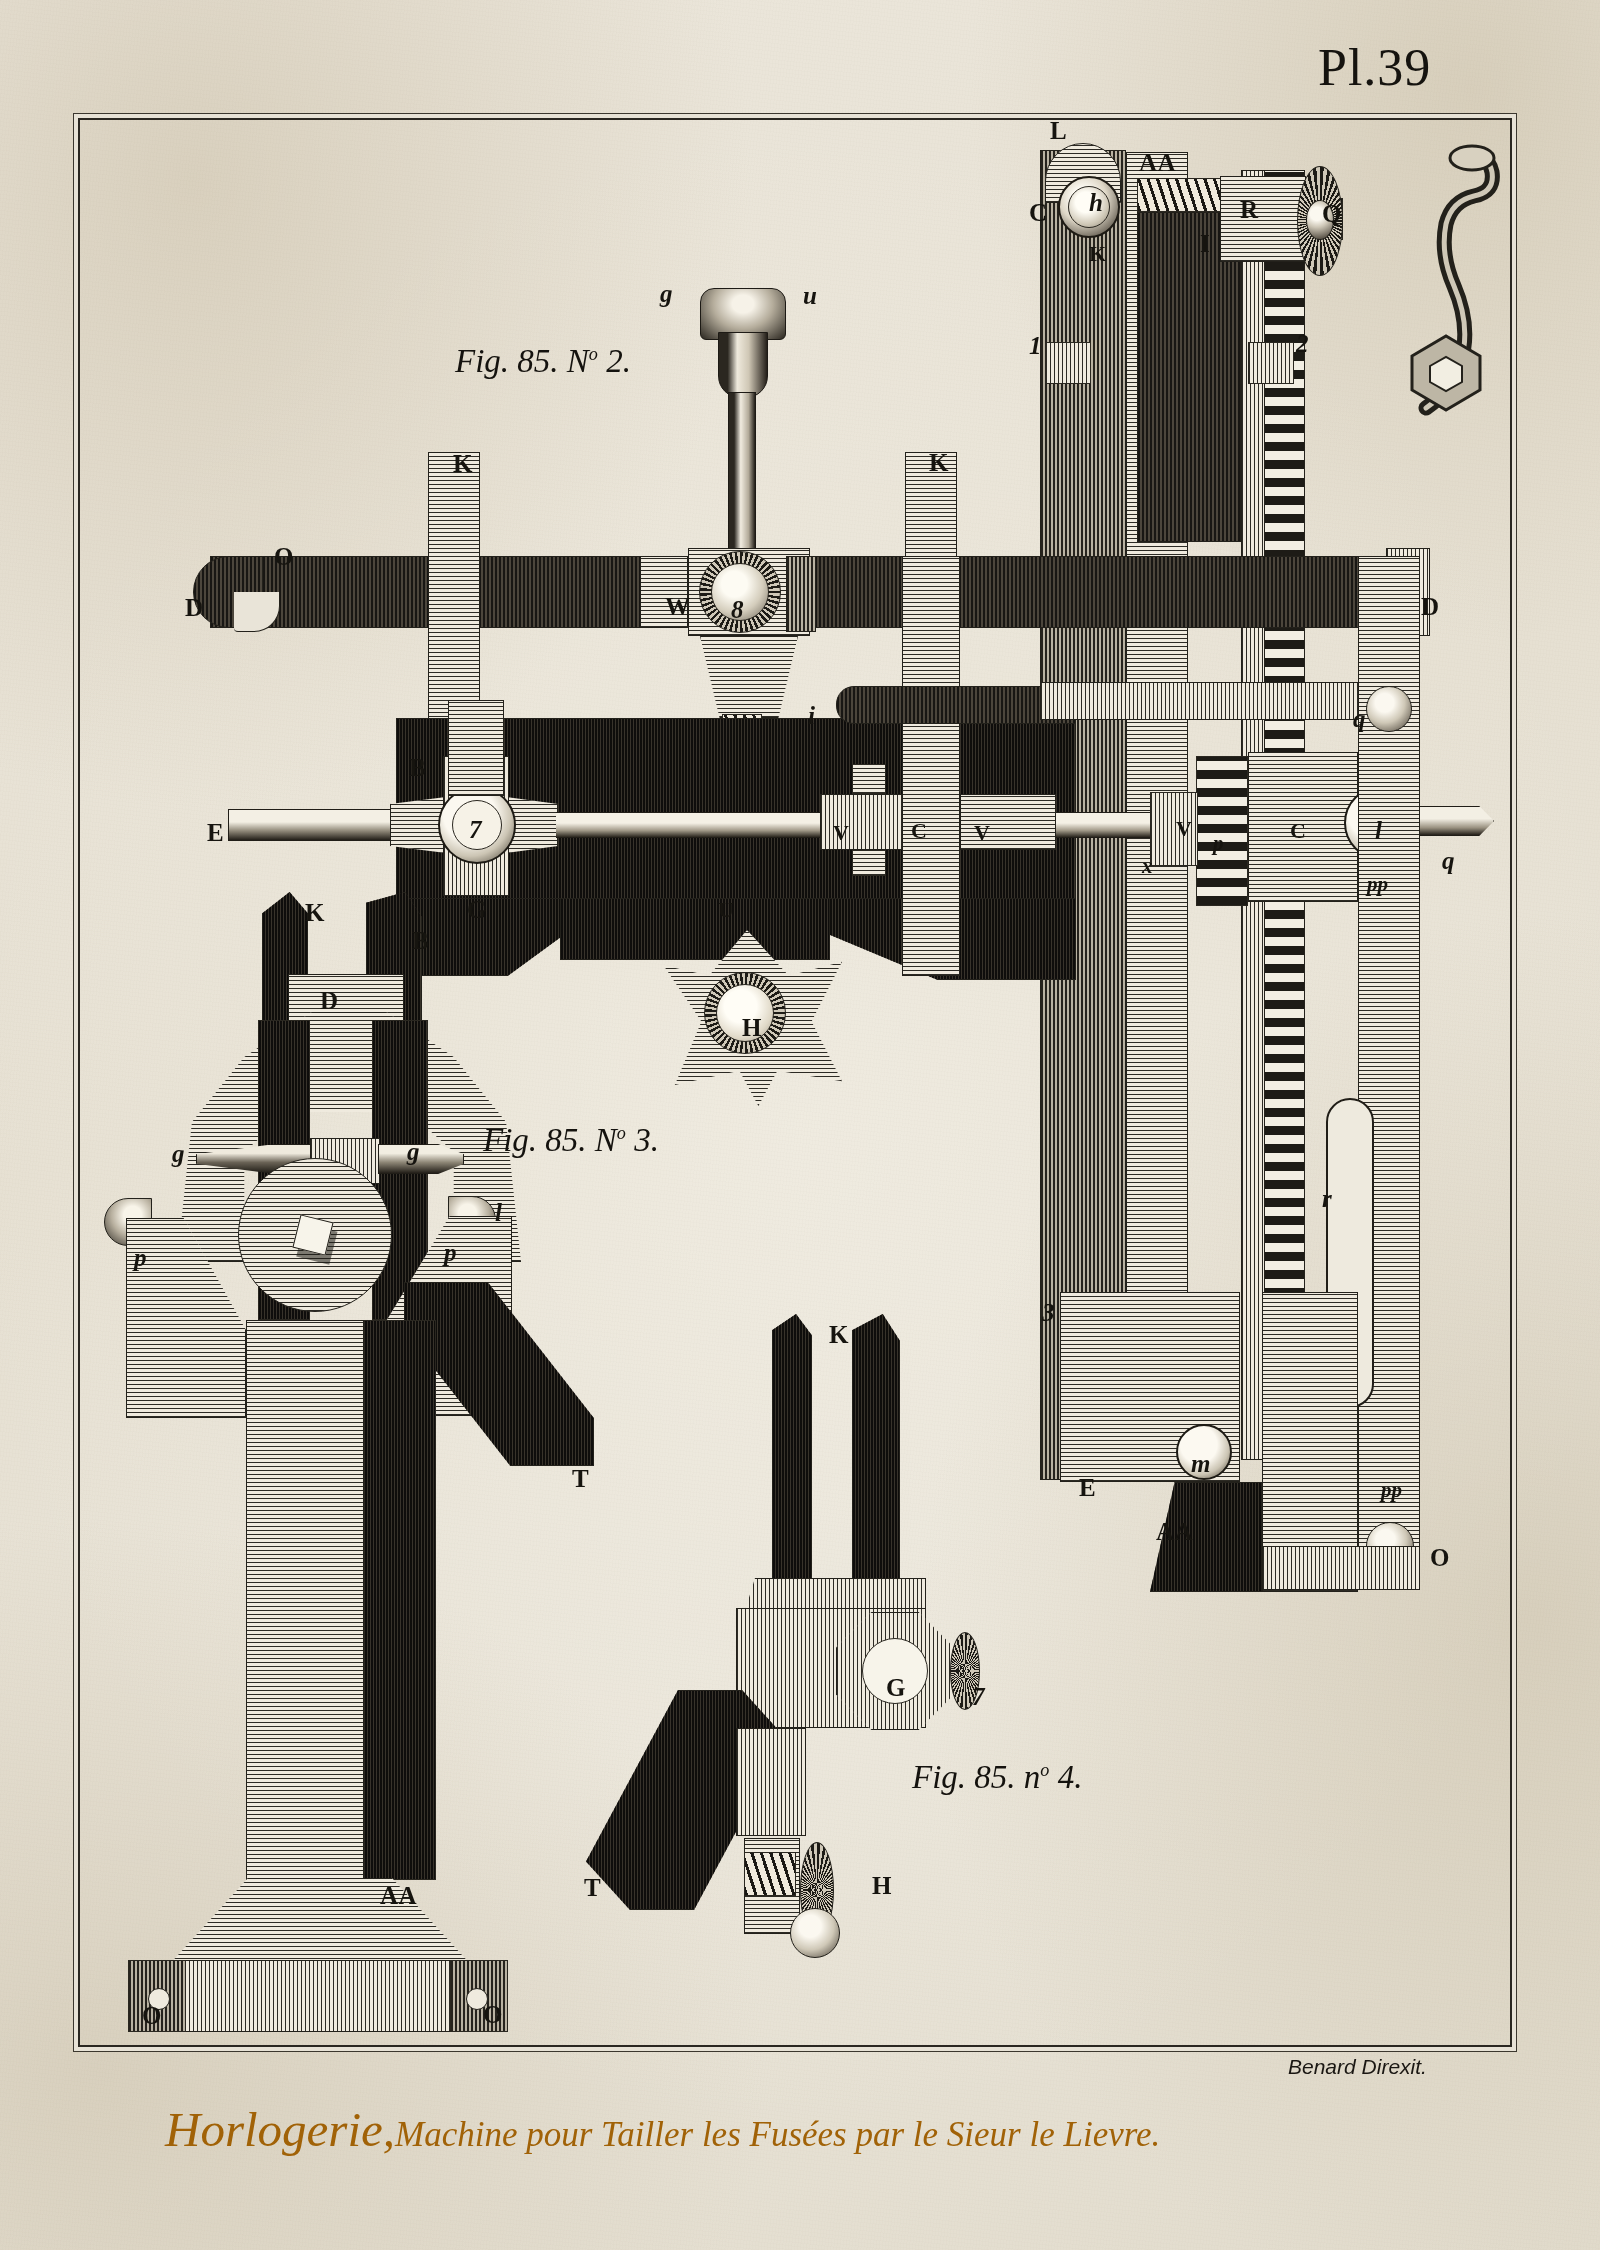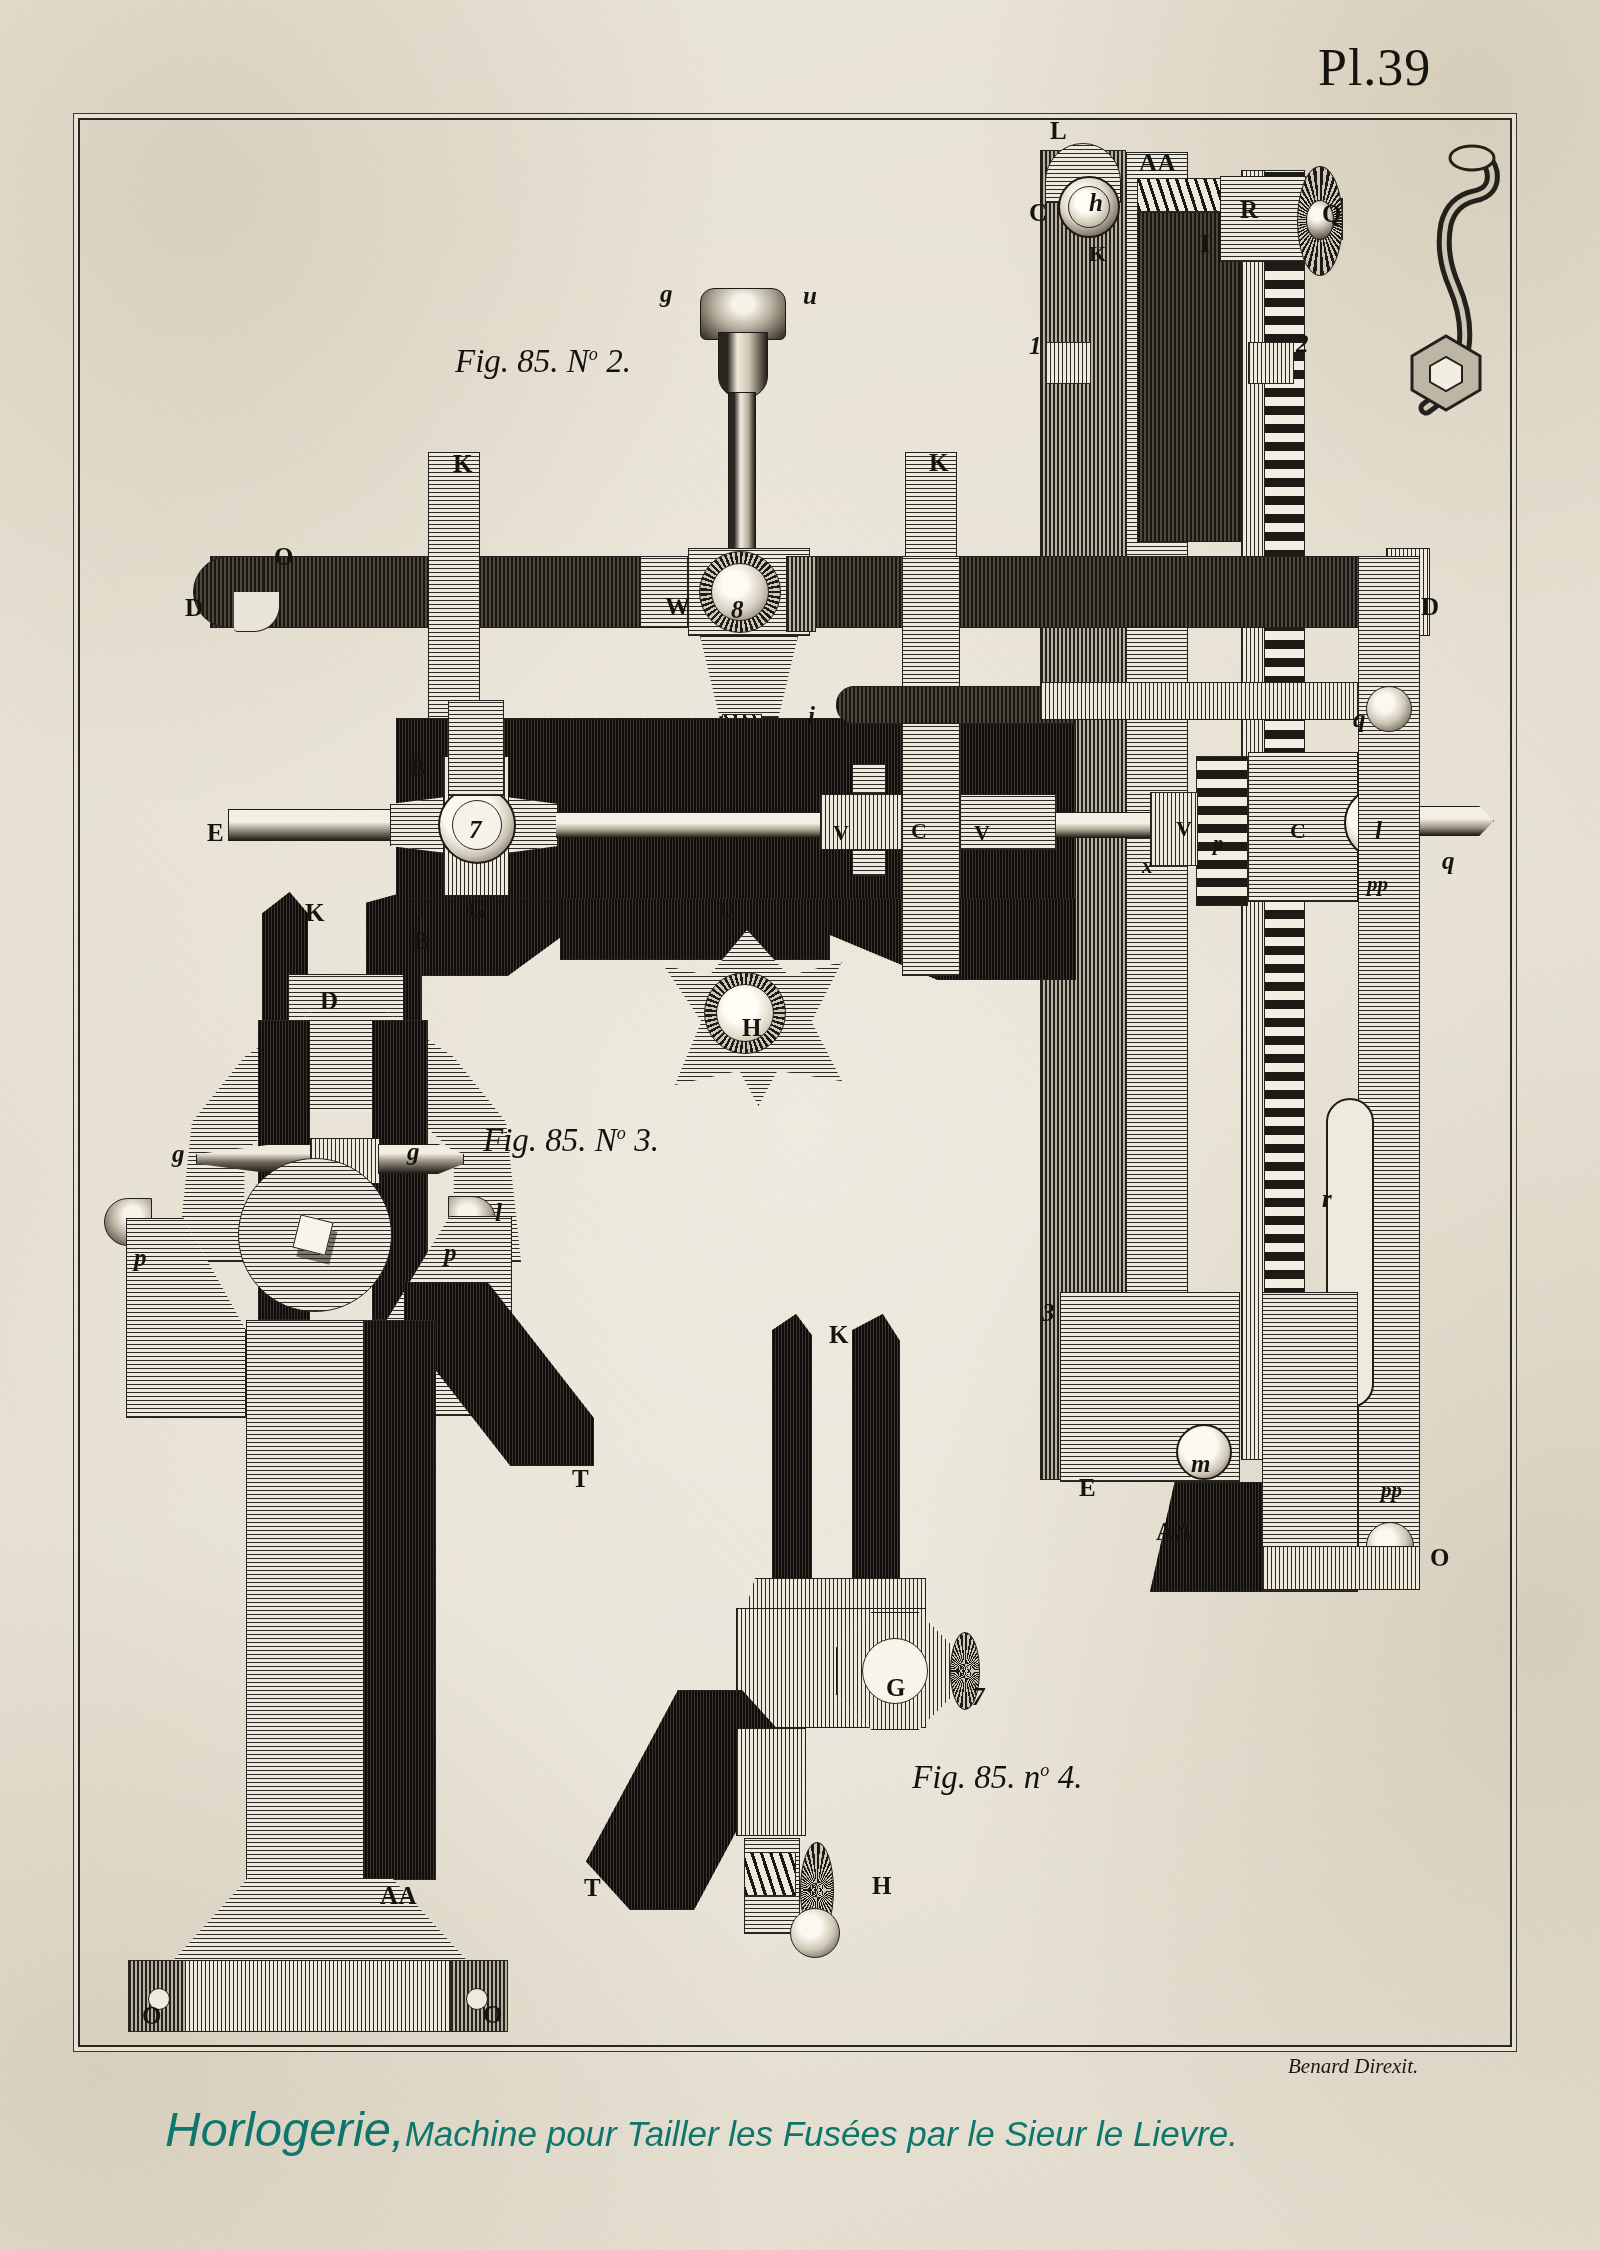--- a/index.html
+++ b/index.html
@@ -52,22 +52,22 @@
 
   
   .lbl{position:absolute;color:#16140f;line-height:1;white-space:nowrap;}
   .serif-cap{font-family:"Liberation Serif",serif;font-weight:700;font-size:25px;letter-spacing:.5px;}
   .serif-cap.sm{font-size:22px;}
   .ital{font-family:"Liberation Serif",serif;font-style:italic;font-size:25px;font-weight:600;}
   .ital.sm{font-size:21px;}
   .figlabel{font-family:"Liberation Serif",serif;font-style:italic;font-size:33px;color:#14120e;white-space:nowrap;}
   .figlabel sup{font-size:.55em;vertical-align:super;}
   #plate-no{font-family:"Liberation Serif",serif;font-size:52px;color:#15130f;letter-spacing:1px;}
-  #signature{font-family:Liberation Serif, serif;font-style:italic;font-size:21px;color:#1a1713;}
-  #caption{font-family:Liberation Sans, sans-serif;font-style:italic;color:#0f766e;white-space:nowrap;}
+  #signature{font-family:Liberation Sans, sans-serif;font-style:italic;font-size:21px;color:#1a1713;}
+  #caption{font-family:Liberation Serif, serif;font-style:italic;color:#a16207;white-space:nowrap;}
   #caption .big{font-size:49px;}
   #caption .small{font-size:35px;}
 
   .circ{border-radius:50%;}
   .knurl{
     background:
       repeating-conic-gradient(from 0deg,#1d1b16 0deg 4deg,#cfc8b8 4deg 8deg);
   }
   .bossA{
     background:radial-gradient(circle at 38% 34%,#fbf8f0 0 22%,#cdc6b6 45%,#6d665a 78%,#262219 100%);

